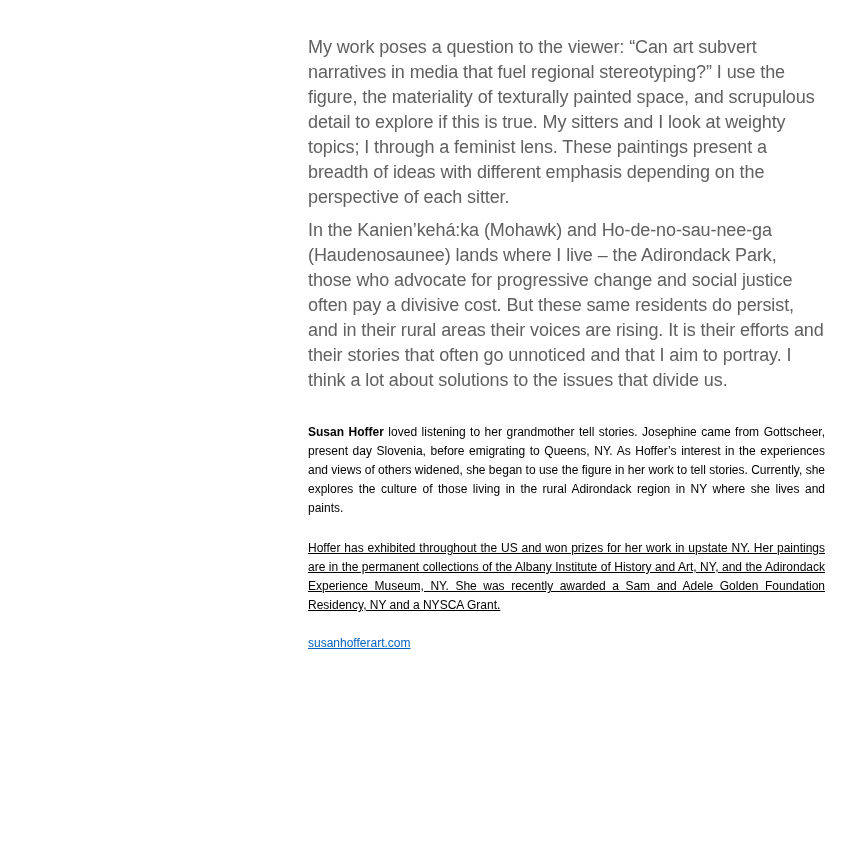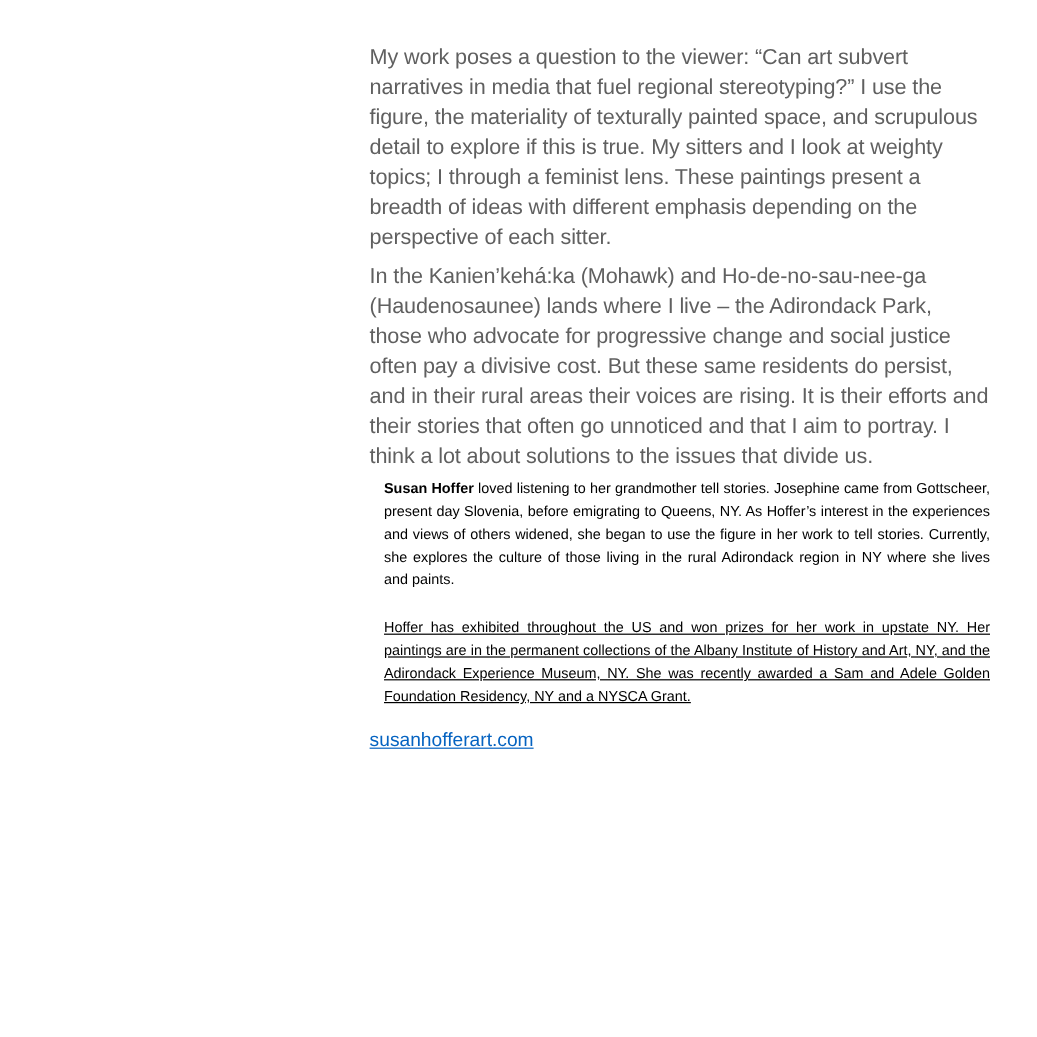--- a/index.html
+++ b/index.html
@@ -26,40 +26,40 @@
   }
   .statement {
     color: #606060;
     font-size: 18px;
     line-height: 25px;
     text-align: left;
     margin: 0 0 8px 0;
     letter-spacing: -0.1px;
   }
   .statement.second {
-    margin-bottom: 5px;
+    margin-bottom: 30px;
   }
   .bio {
     color: #000000;
     font-size: 12px;
     line-height: 19px;
     text-align: justify;
-    margin: 0 0 21px 12px;
+    margin: 0 0 21px 0;
   }
   .bio.second {
     margin-bottom: 18px;
     text-decoration: underline;
   }
   .bio-lead {
     font-weight: bold;
   }
   .site-link {
     display: inline-block;
     color: #0563C1;
-    font-size: 16px;
+    font-size: 12px;
     line-height: 19px;
     cursor: pointer;
   }
 </style>
 </head>
 <body>
 
 <div class="page">
   <div class="content">
 

